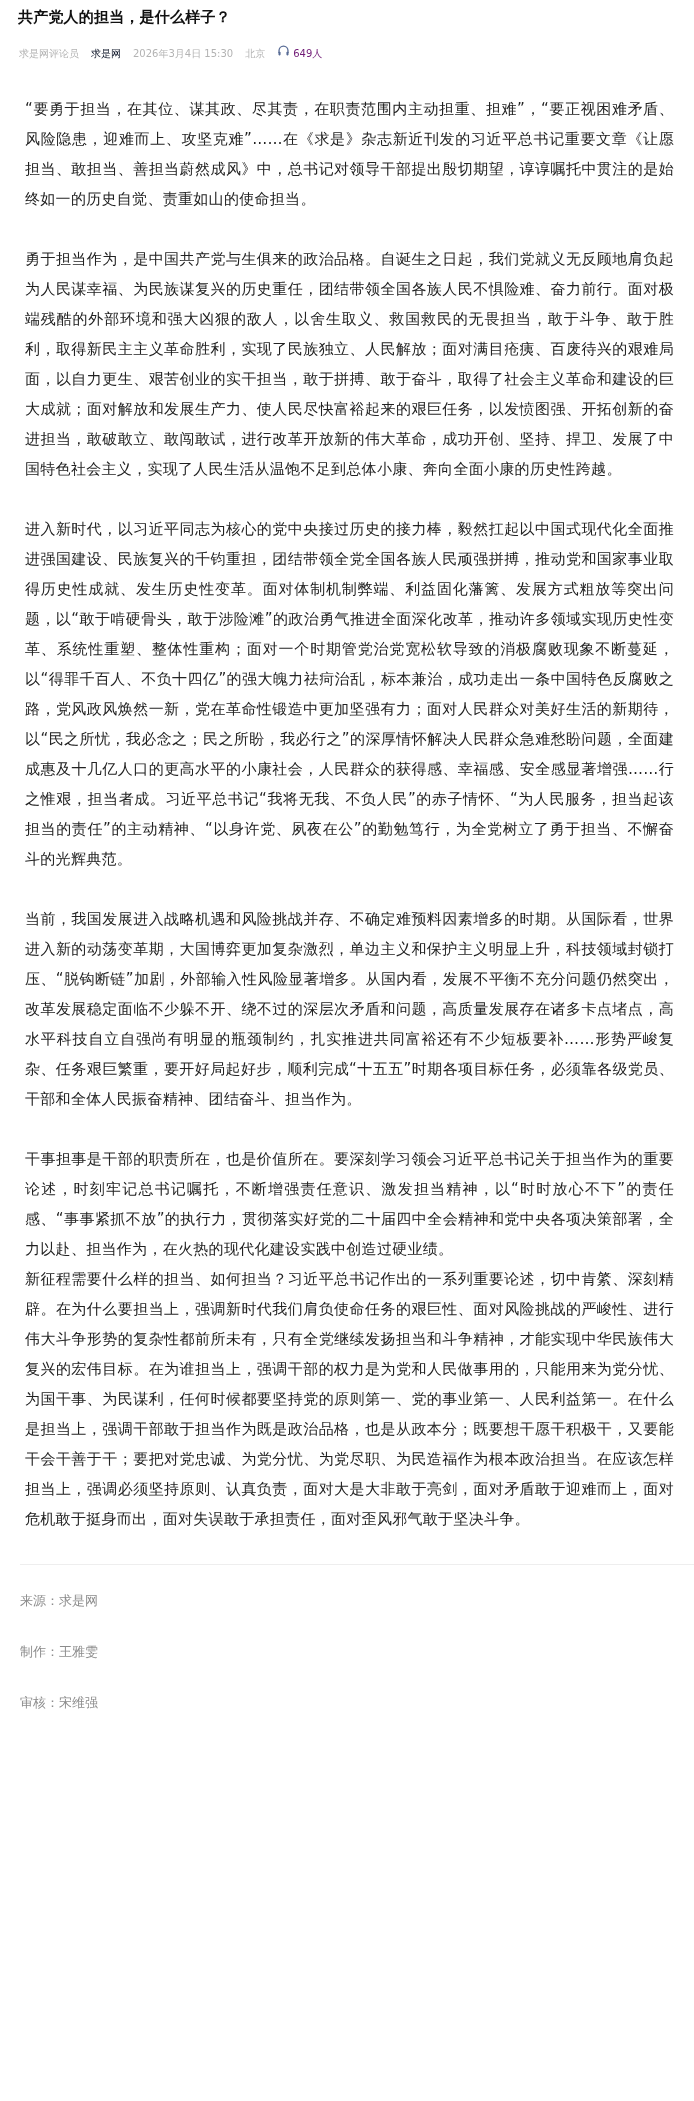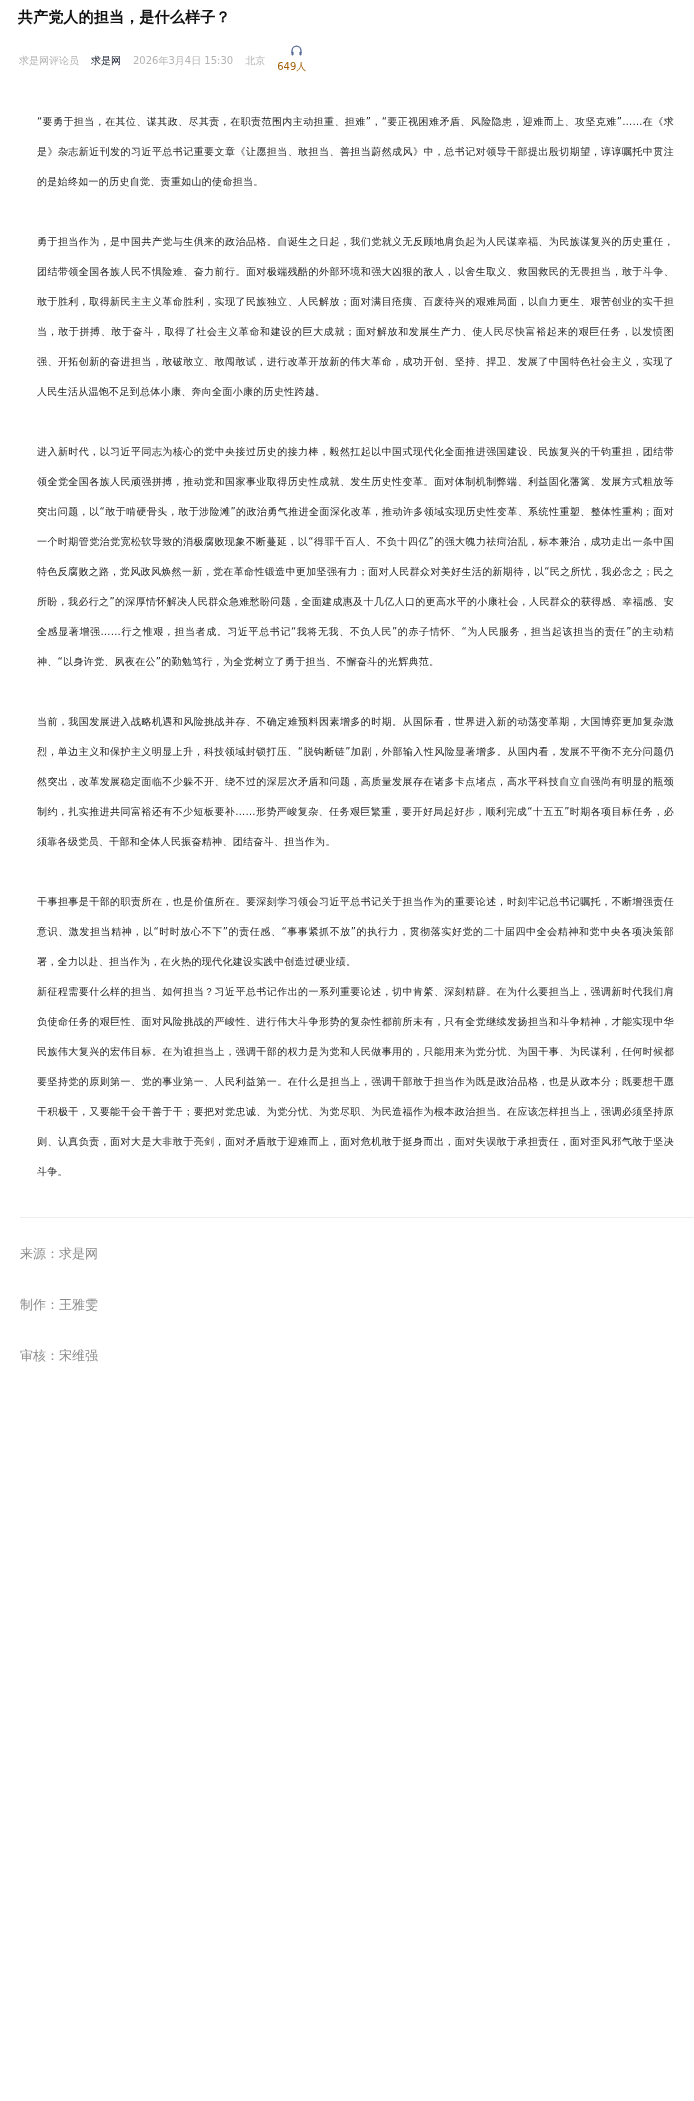--- a/index.html
+++ b/index.html
@@ -2,24 +2,24 @@
 <html><head>
 <meta charset="utf-8">
 <style>
   html, body { margin:0; padding:0; background:#ffffff; }
   body { width:694px; height:2101px; overflow:hidden; font-family:"DejaVu Sans","Liberation Sans",sans-serif; color:#222222; }
   .page { padding:0 14px 0 14px; }
   .title { font-size:15px; font-weight:bold; color:#111111; line-height:30px; margin:2px 0 0 4px; letter-spacing:0.2px; }
   .meta { display:flex; align-items:center; font-size:10px; line-height:20px; margin:12px 0 0 5px; color:#b3b3b3; white-space:nowrap; }
   .meta span { margin-right:12px; }
   .meta .source-link { color:#0f172a; }
-  .meta .listen { color:#a16207; display:flex; align-items:center;flex-direction:column; }
+  .meta .listen { color:#701a75; display:flex; align-items:flex-start; }
   .meta .listen svg { width:13px; height:13px; margin-right:3px; }
   .article { margin:30px 0 0 0; padding:0 6px 0 11px; }
-  .article p { margin:0 0 30px 12px; font-size:10px; line-height:30px; color:#222222; text-align:justify; letter-spacing:0.3px; }
+  .article p { margin:0 0 30px 0; font-size:15px; line-height:30px; color:#222222; text-align:justify; letter-spacing:0.3px; }
   .divider { height:1px; background:#eeeeee; margin:30px 0 0 6px; width:674px; }
   .footer { margin-top:4px; padding-left:6px; }
   .footer .row { font-size:13px; line-height:31px; color:#8c8c8c;margin-top:20px; }
 </style>
 </head>
 <body>
 
 <div class="page">
   <h1 class="title">共产党人的担当，是什么样子？</h1>
 

